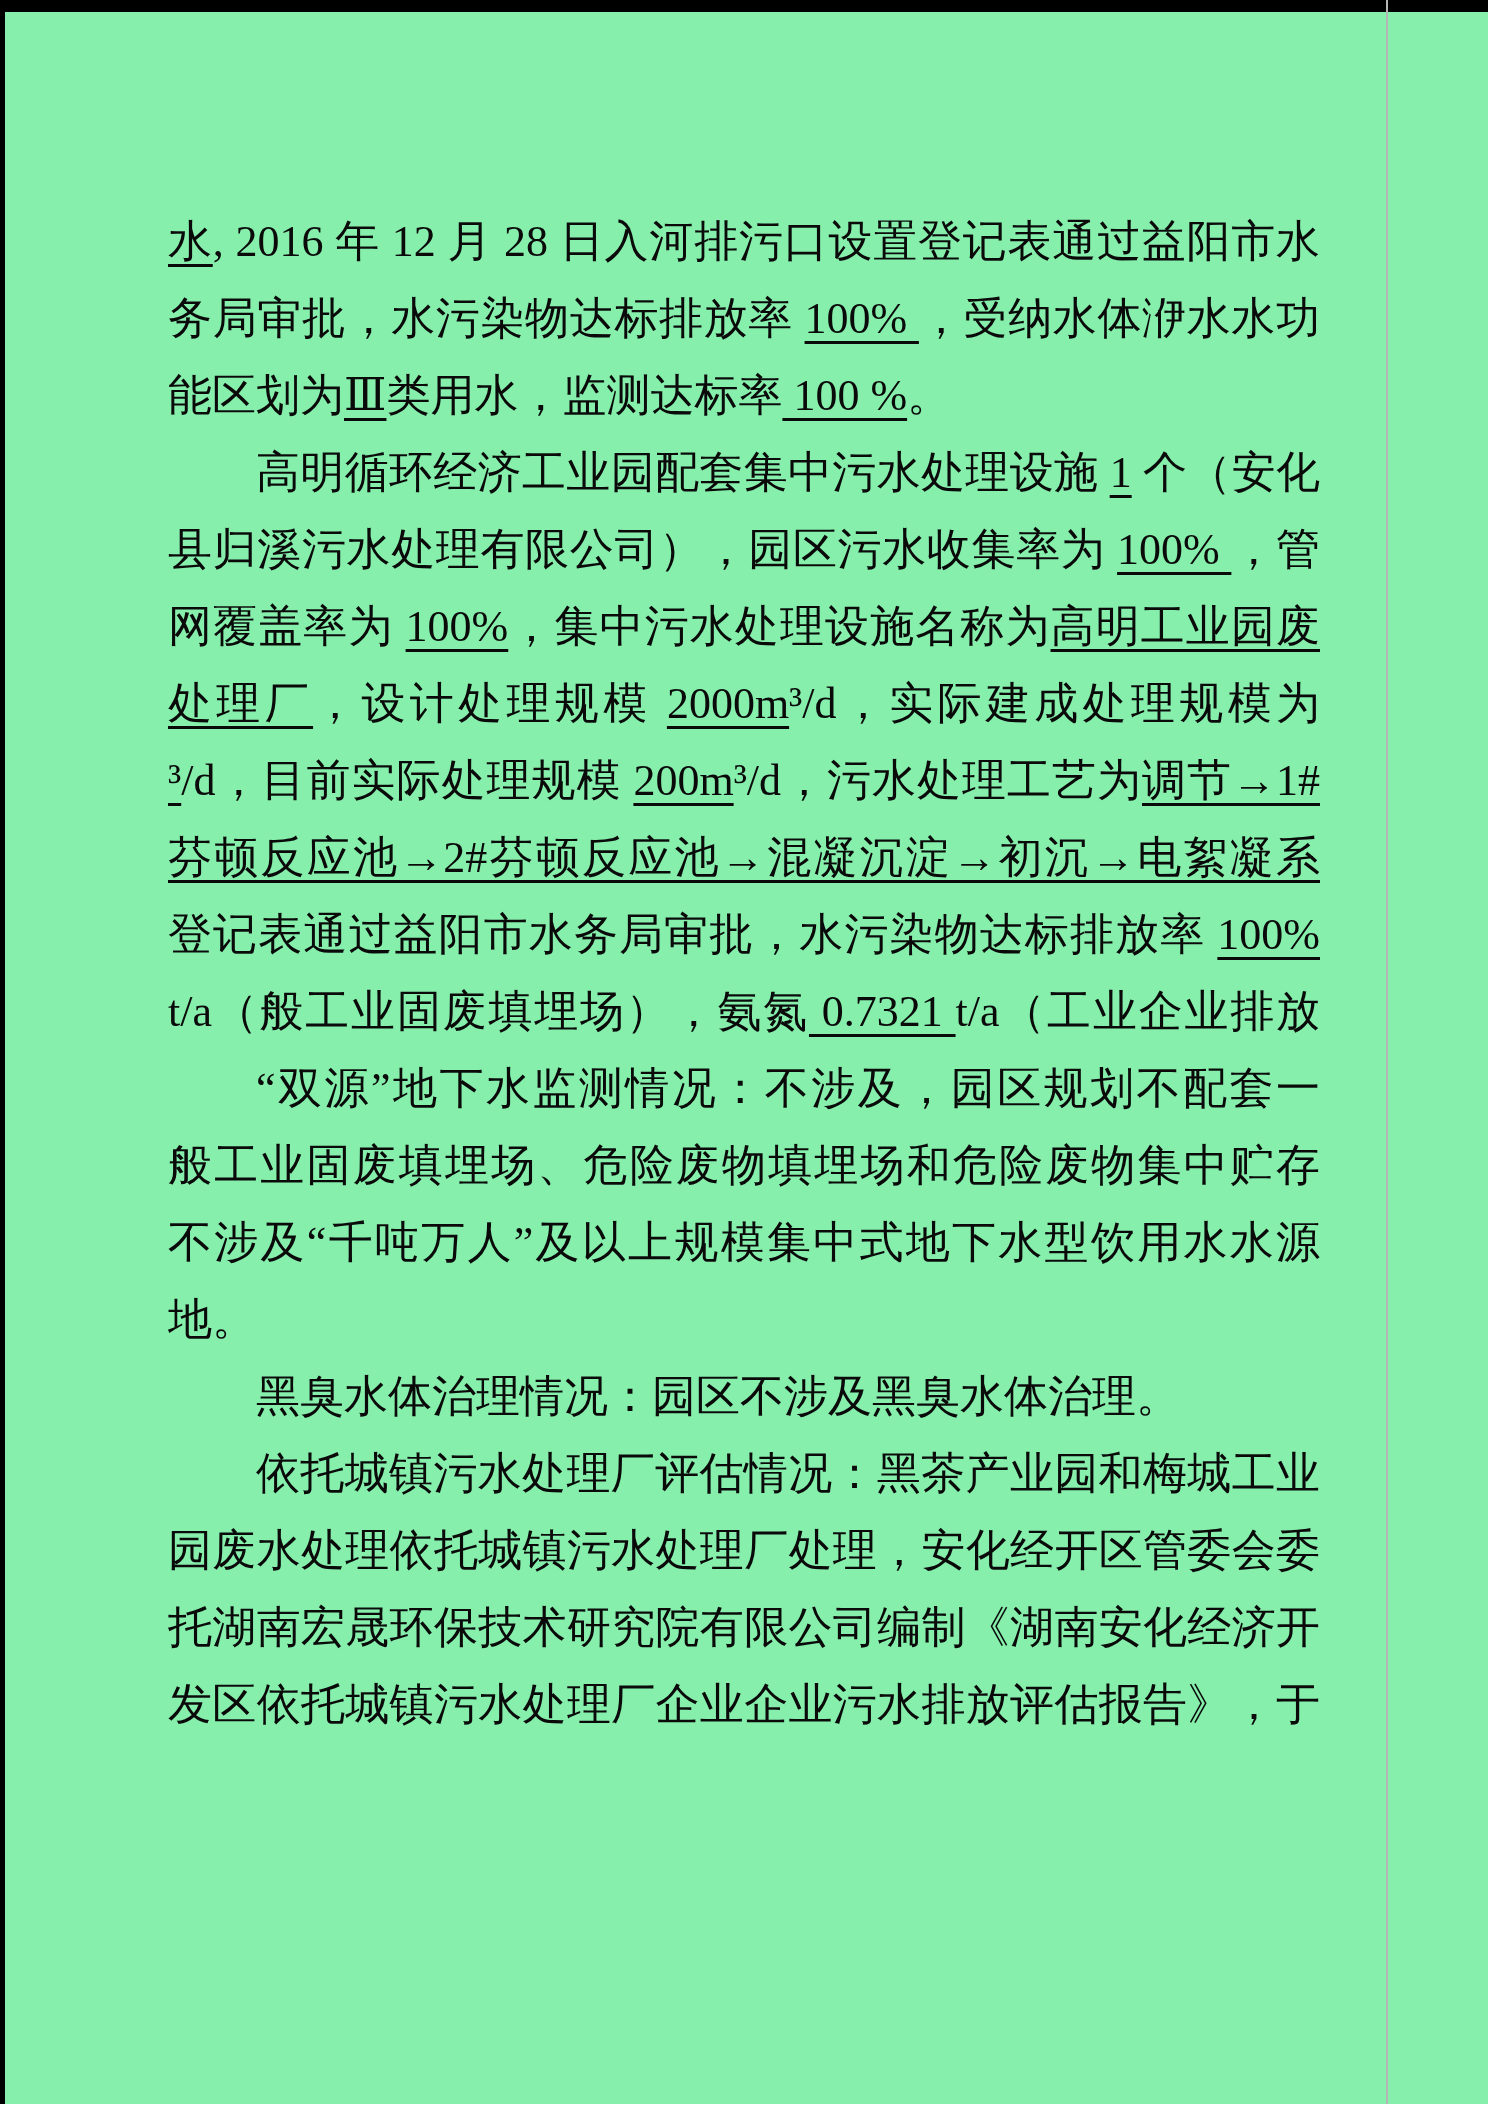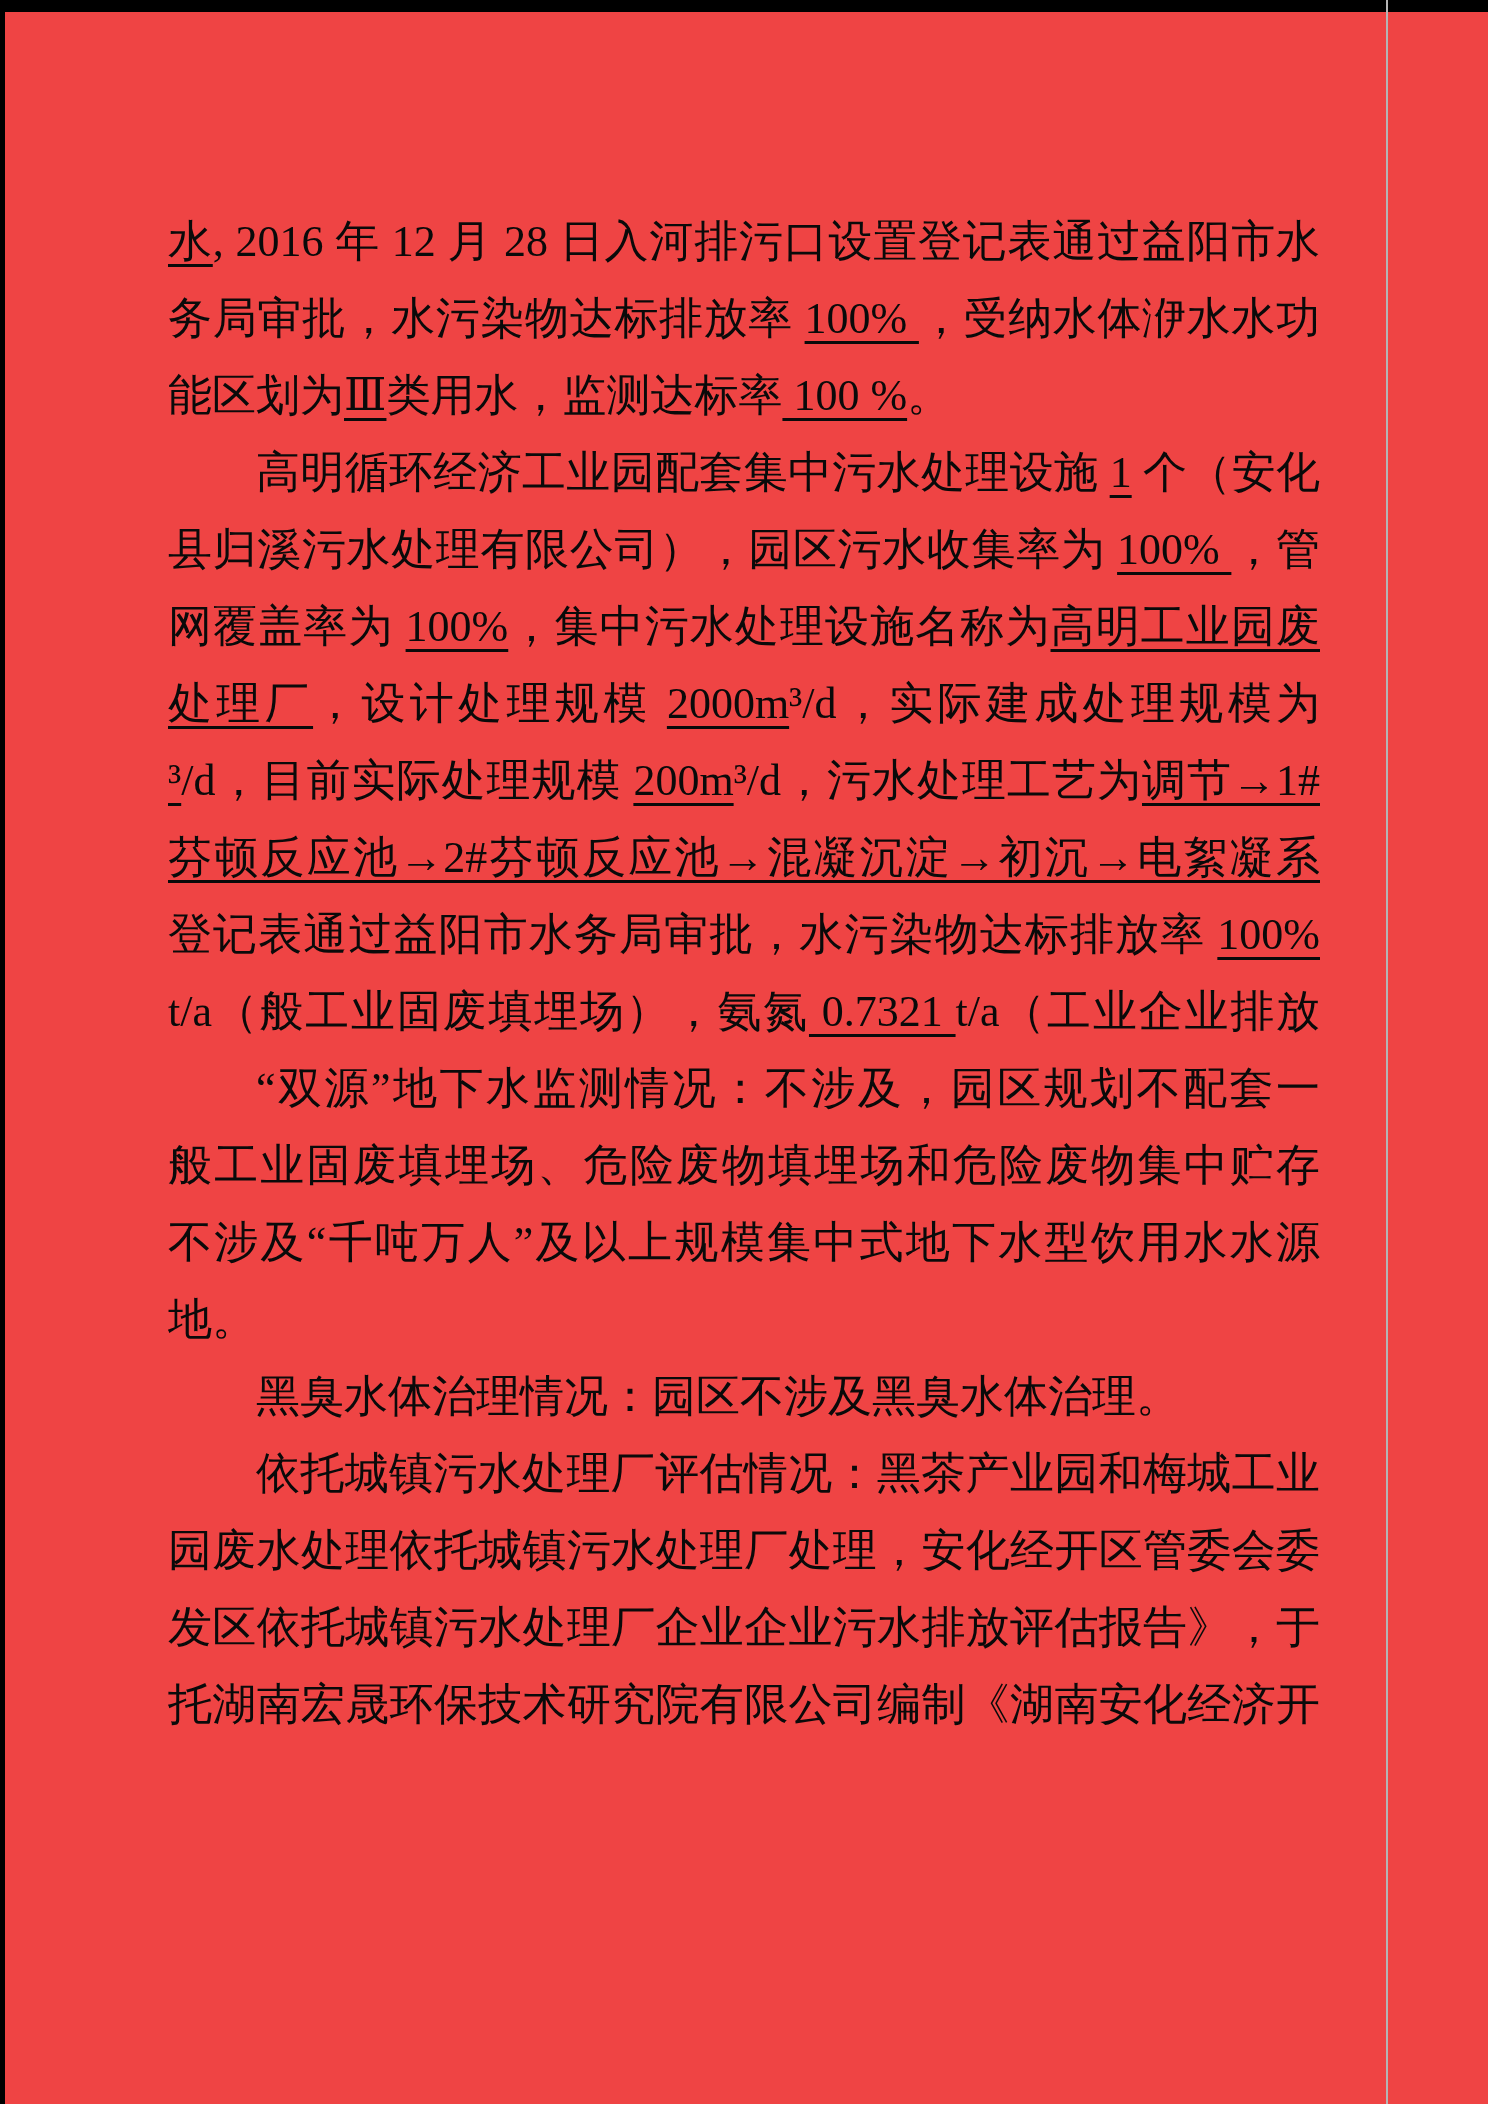--- a/index.html
+++ b/index.html
@@ -4,21 +4,21 @@
 <style>
   html, body {
     margin: 0;
     padding: 0;
     background: #ffffff;
   }
   .page {
     position: relative;
     width: 1488px;
     height: 2104px;
-    background: #ef4444;
+    background: #86efac;
     overflow: hidden;
     font-family: "Liberation Serif", "DejaVu Serif", serif;
     color: #0a0a0a;
   }
   
   .edge-top {
     position: absolute;
     left: 0; top: 0;
     width: 100%; height: 12px;
     background: #000000;
@@ -85,16 +85,16 @@
       <div class="line just"><span class="seg u">芬顿反应池→2#芬顿反应池→混凝沉淀→初沉→电絮凝系</span></div>
       <div class="line just"><span class="seg">登记表通过益阳市水务局审批，水污染物达标排放率 </span><span class="seg u">100% </span></div>
       <div class="line"><span class="seg">t/a（般工业固废填埋场），氨氮</span><span class="seg u"> 0.7321 </span><span class="seg">t/a（工业企业排放量）。</span></div>
       <div class="line just indent"><span class="seg">“双源”地下水监测情况：不涉及，园区规划不配套一</span></div>
       <div class="line just"><span class="seg">般工业固废填埋场、危险废物填埋场和危险废物集中贮存场;</span></div>
       <div class="line just"><span class="seg">不涉及“千吨万人”及以上规模集中式地下水型饮用水水源</span></div>
       <div class="line"><span class="seg">地。</span></div>
       <div class="line indent"><span class="seg">黑臭水体治理情况：园区不涉及黑臭水体治理。</span></div>
       <div class="line just indent"><span class="seg">依托城镇污水处理厂评估情况：黑茶产业园和梅城工业</span></div>
       <div class="line just"><span class="seg">园废水处理依托城镇污水处理厂处理，安化经开区管委会委</span></div>
+      <div class="line just"><span class="seg">托湖南宏晟环保技术研究院有限公司编制《湖南安化经济开</span></div>
       <div class="line just"><span class="seg">发区依托城镇污水处理厂企业企业污水排放评估报告》，于</span></div>
-      <div class="line just"><span class="seg">托湖南宏晟环保技术研究院有限公司编制《湖南安化经济开</span></div>
     </div>
 </div>
 
 </body></html>

